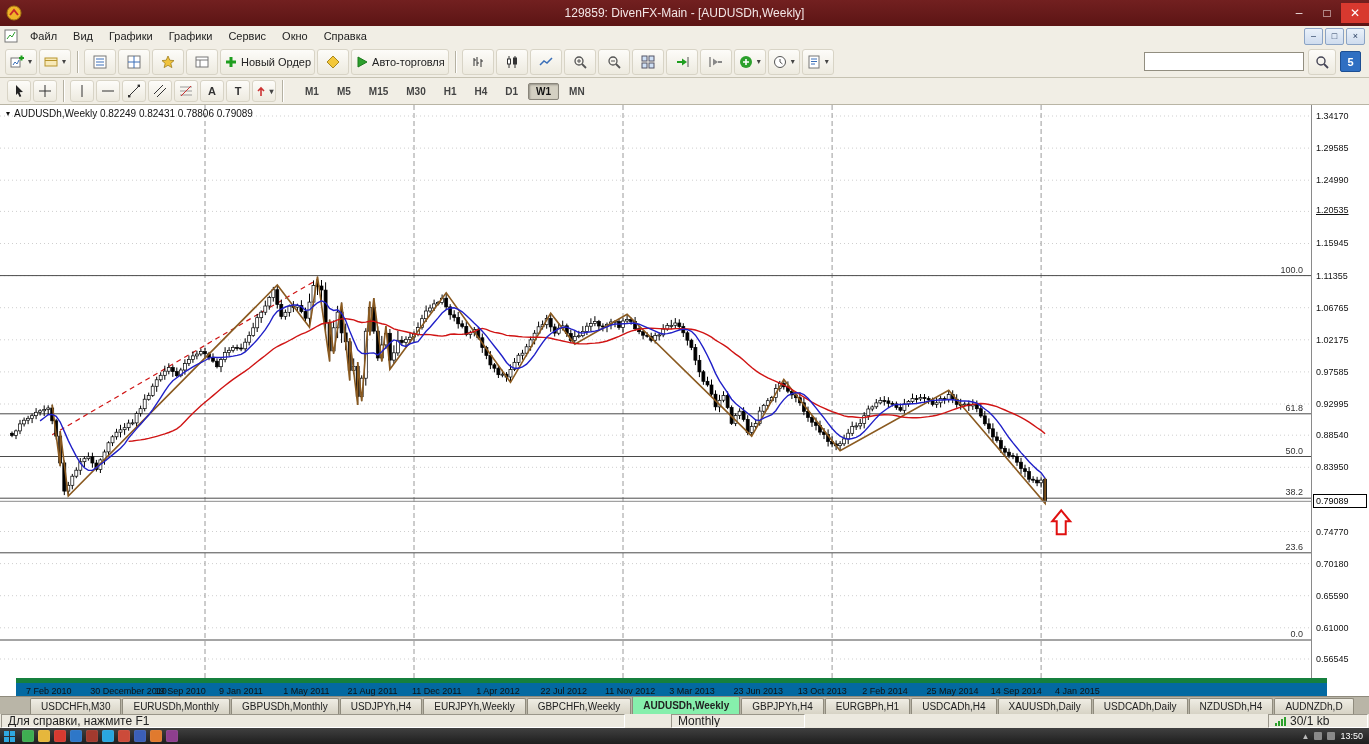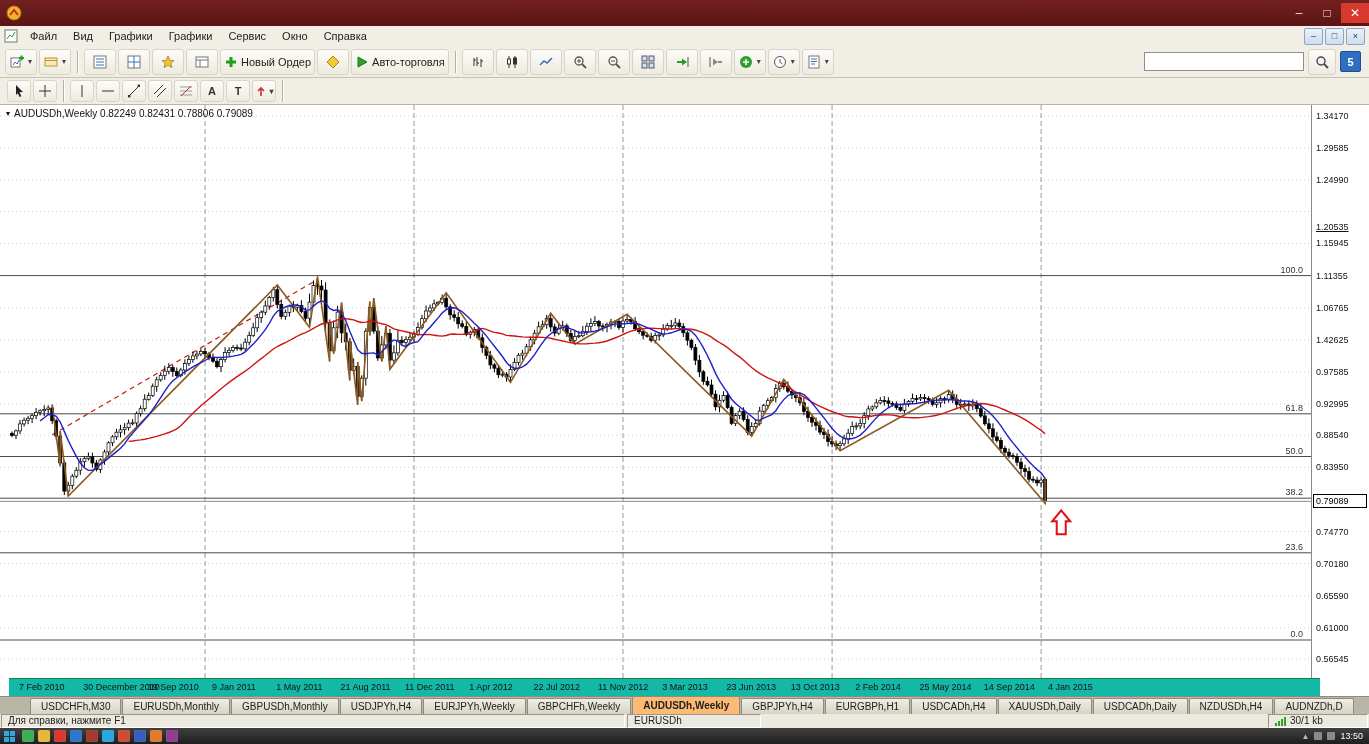--- a/index.html
+++ b/index.html
@@ -35,30 +35,30 @@
   #tf-row{display:flex;align-items:center;margin-left:8px;}
 
   
   #chart-panel{position:absolute;top:105px;left:0;width:1369px;height:591px;background:#fff;}
   #plot-wrap{position:absolute;top:0;left:0;width:1311px;height:573px;}
   #info-line{position:absolute;top:3px;left:6px;font-size:10px;color:#111;display:flex;align-items:center;gap:4px;z-index:5;}
   #info-line .mk{font-size:8px;color:#111;}
   #price-axis{position:absolute;left:1311px;top:0;width:57px;height:591px;border-left:1px solid #8a8a8a;background:#fff;}
   .pa-label{position:absolute;left:4px;font-size:9px;color:#111;white-space:nowrap;}
   #price-box{position:absolute;left:1px;width:48px;border:1px solid #000;background:#fff;font-size:9px;color:#000;padding:1px 2px;text-align:left;}
-  #date-axis{position:absolute;left:9px;top:573px;width:1311px;height:18px;border-top:1px solid #15803d;background:#14b8a6;}
+  #date-axis{position:absolute;left:16px;top:573px;width:1311px;height:18px;border-top:5px solid #15803d;background:#0369a1;}
   .da-label{position:absolute;top:3px;font-size:9px;color:#111;white-space:nowrap;}
 
   
   #tabsbar{position:absolute;top:696px;left:0;width:100%;height:18px;background:#b9b5a7;border-top:1px solid #8e8a7c;display:flex;align-items:flex-end;padding-left:2px;box-sizing:border-box;}
   .tab{height:15px;line-height:15px;padding:0 10px;font-size:10px;color:#222;background:linear-gradient(#efede4,#d7d3c5);border:1px solid #8f8b7d;border-bottom:none;border-radius:2px 2px 0 0;margin-right:1px;white-space:nowrap;}
-  .tab.active{background:#fdba74;font-weight:bold;height:17px;line-height:17px;}
+  .tab.active{background:#86efac;font-weight:bold;height:17px;line-height:17px;}
 
   
-  #statusbar{position:absolute;top:714px;left:0;width:100%;height:14px;background:#ece9df;display:flex;align-items:center;font-size:10px;color:#222;box-sizing:border-box;}
+  #statusbar{position:absolute;top:714px;left:0;width:100%;height:14px;background:#ece9df;display:flex;align-items:center;font-size:12px;color:#222;box-sizing:border-box;gap:44px;}
   .spanel{height:12px;line-height:12px;border:1px solid;border-color:#9a968a #ffffff #ffffff #9a968a;padding:0 6px;margin:0 1px;white-space:nowrap;overflow:hidden;}
   #sp-help{width:610px;}
   #sp-template{width:120px;}
   #sp-spacer{flex:1;border:none;}
   #sp-traffic{width:86px;display:flex;align-items:center;gap:4px;}
   .bars{display:flex;align-items:flex-end;gap:1px;height:9px;}
   .bars i{display:block;width:2px;background:#2ca02c;}
 
   
   #taskbar{position:absolute;top:728px;left:0;width:100%;height:16px;background:linear-gradient(#404040,#1e1e1e);display:flex;align-items:center;padding:0 4px;gap:4px;box-sizing:border-box;}
@@ -72,20 +72,21 @@
 </head>
 <body>
 
 <div id="app">
 
   <div id="titlebar">
     <svg class="app-logo" viewBox="0 0 16 16">
       <circle cx="8" cy="8" r="7" fill="#f0b429" stroke="#a87a12"></circle>
       <path d="M4 10 L8 5 L12 10" stroke="#c62828" stroke-width="2" fill="none"></path>
     </svg>
+    <div id="title-text">129859: DivenFX-Main - [AUDUSDh,Weekly]</div>
     <div class="win-btns">
       <div class="wb">–</div>
       <div class="wb">□</div>
       <div class="wb close">✕</div>
     </div>
   </div>
 
   <div id="menubar">
     <svg class="ico" style="margin:0 4px;" viewBox="0 0 14 14">
       <rect x="1" y="1" width="12" height="12" fill="#fff" stroke="#777"></rect>
@@ -299,20 +300,31 @@
     <div class="tbtn2">
       <span>T</span>
     </div>
     <div class="tbtn2">
       <svg class="ico" viewBox="0 0 14 14">
         <path d="M7 12 V4 M4 7 L7 4 L10 7" stroke="#c33" stroke-width="1.6" fill="none"></path>
       </svg>
         <span class="caret">▾</span>
     </div>
     <div class="sep1"></div>
+    <div id="tf-row">
+        <div class="tf">M1</div>
+        <div class="tf">M5</div>
+        <div class="tf">M15</div>
+        <div class="tf">M30</div>
+        <div class="tf">H1</div>
+        <div class="tf">H4</div>
+        <div class="tf">D1</div>
+        <div class="tf active">W1</div>
+        <div class="tf">MN</div>
+      </div>
   </div>
 
   <div id="chart-panel">
     <div id="plot-wrap"><svg width="1311" height="573" viewBox="0 0 1311 573">
           <line x1="0" y1="11.0" x2="1311" y2="11.0" stroke="#cfcfcf" stroke-width="1" stroke-dasharray="1 3"></line>
           <line x1="0" y1="43.1" x2="1311" y2="43.1" stroke="#cfcfcf" stroke-width="1" stroke-dasharray="1 3"></line>
           <line x1="0" y1="75.2" x2="1311" y2="75.2" stroke="#cfcfcf" stroke-width="1" stroke-dasharray="1 3"></line>
           <line x1="0" y1="106.4" x2="1311" y2="106.4" stroke="#cfcfcf" stroke-width="1" stroke-dasharray="1 3"></line>
           <line x1="0" y1="138.5" x2="1311" y2="138.5" stroke="#cfcfcf" stroke-width="1" stroke-dasharray="1 3"></line>
           <line x1="0" y1="170.6" x2="1311" y2="170.6" stroke="#cfcfcf" stroke-width="1" stroke-dasharray="1 3"></line>
@@ -869,25 +881,25 @@
         </svg></div>
     <div id="info-line">
       <span class="mk">▾</span>
       <span>AUDUSDh,Weekly  0.82249 0.82431 0.78806 0.79089</span>
     </div>
     <div id="price-axis">
       <div id="price-box" style="top: 389.301px;">0.79089</div>
     <div class="pa-label" style="top: 6px;">1.34170</div>
         <div class="pa-label" style="top: 38.0729px;">1.29585</div>
         <div class="pa-label" style="top: 70.2157px;">1.24990</div>
-        <div class="pa-label" style="top: 117px; text-decoration: underline;">1.20535</div>
+        <div class="pa-label" style="top: 100px; text-decoration: underline;">1.20535</div>
         <div class="pa-label" style="top: 133.487px;">1.15945</div>
         <div class="pa-label" style="top: 165.595px;">1.11355</div>
         <div class="pa-label" style="top: 197.703px;">1.06765</div>
-        <div class="pa-label" style="top: 229.81px;">1.42625</div>
+        <div class="pa-label" style="top: 229.81px;">1.02175</div>
         <div class="pa-label" style="top: 261.918px;">0.97585</div>
         <div class="pa-label" style="top: 294.026px;">0.92995</div>
         <div class="pa-label" style="top: 325.19px;">0.88540</div>
         <div class="pa-label" style="top: 357.297px;">0.83950</div>
         <div class="pa-label" style="top: 421.513px;">0.74770</div>
         <div class="pa-label" style="top: 453.621px;">0.70180</div>
         <div class="pa-label" style="top: 485.729px;">0.65590</div>
         <div class="pa-label" style="top: 517.837px;">0.61000</div>
         <div class="pa-label" style="top: 549px;">0.56545</div>
       </div>
@@ -926,21 +938,21 @@
         <div class="tab">USDCADh,H4</div>
         <div class="tab">XAUUSDh,Daily</div>
         <div class="tab">USDCADh,Daily</div>
         <div class="tab">NZDUSDh,H4</div>
         <div class="tab">AUDNZDh,D</div>
       </div>
   </div>
 
   <div id="statusbar">
     <div class="spanel" id="sp-help">Для справки, нажмите F1</div>
-    <div class="spanel" id="sp-template">EURUSDh</div>
+    <div class="spanel" id="sp-template">Monthly</div>
     <div class="spanel" id="sp-spacer"></div>
     <div class="spanel" id="sp-traffic">
       <span class="bars">
           <i style="height:3px"></i>
           <i style="height:5px"></i>
           <i style="height:7px"></i>
           <i style="height:9px"></i>
         </span>
       <span>30/1 kb</span>
     </div>

